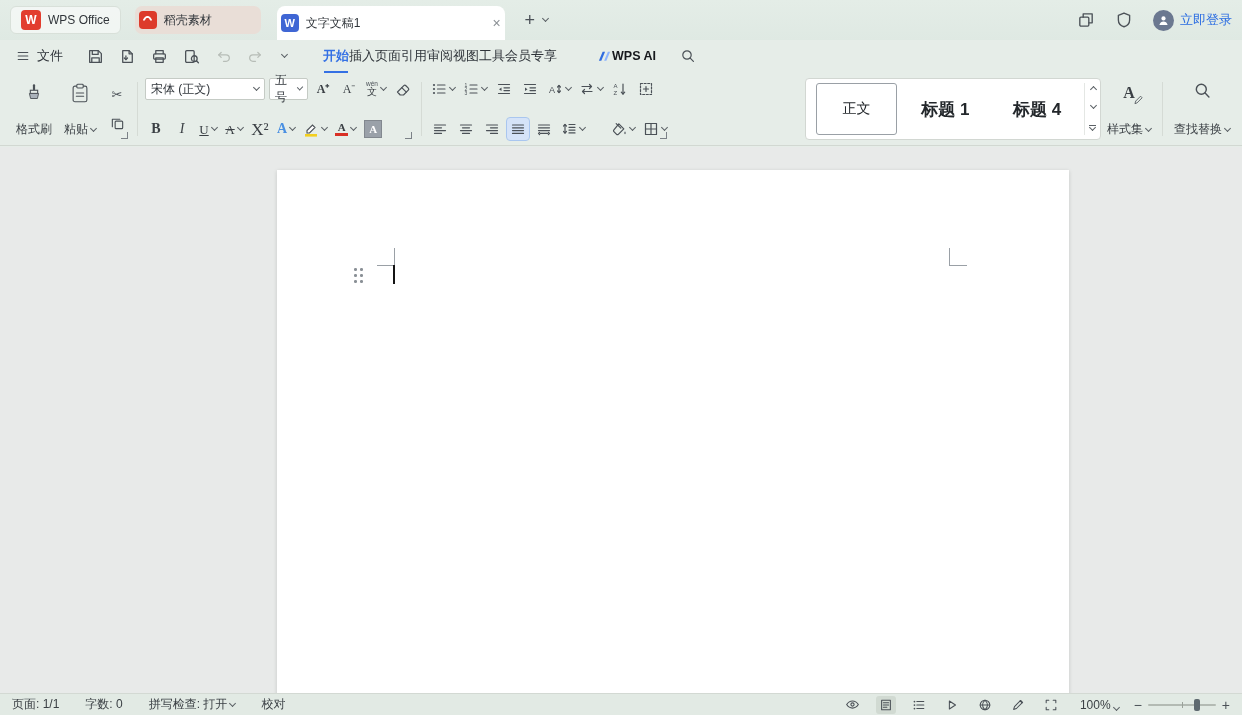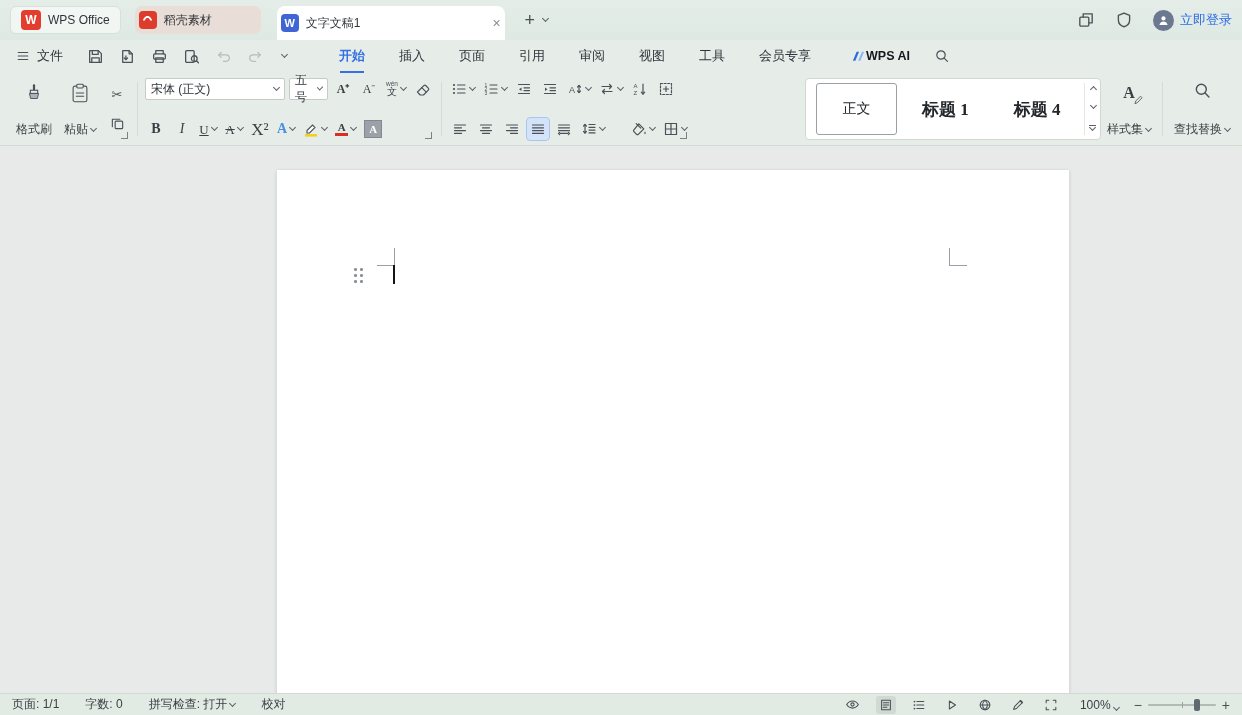--- a/index.html
+++ b/index.html
@@ -26,21 +26,21 @@
   .plus-btn{font-size:18px;color:#4b5157;margin-left:14px;width:22px;height:22px;display:flex;align-items:center;justify-content:center}
   .newtab-chev{margin-left:2px}
   .tb-right{margin-left:auto;display:flex;align-items:center;gap:20px}
   .login{display:flex;align-items:center;gap:6px;color:#2a6ce2;font-size:13px}
   .avatar{width:21px;height:21px;border-radius:50%;background:#6b7890;display:flex;align-items:center;justify-content:center}
 
   
   .menubar{height:32px;display:flex;align-items:center;padding:0 16px;font-size:13px}
   .file-btn{display:flex;align-items:center;gap:7px;color:#2f343a}
   .qat{display:flex;align-items:center;gap:15px;margin-left:24px}
-  .mtabs{display:flex;gap:34px;margin-left:52px}
+  .mtabs{display:flex;margin-left:36px}
   .mtab{position:relative;color:#2f343a;cursor:default;white-space:nowrap}
   .mtab.active{color:#3470e4;font-weight:bold}
   .mtab.active::after{content:"";position:absolute;left:1px;right:1px;bottom:-8px;height:2px;background:#3470e4}
   .wpsai{display:flex;align-items:center;margin-left:40px;font-weight:bold;font-size:12.5px;color:#17191d}
   .mb-search{margin-left:24px}
 
   
   .ribbon{height:74px;border-bottom:1px solid #d2d8d2;display:flex;align-items:stretch;padding:6px 8px 5px 12px;background:#e6ede8}
   .vdiv{width:1px;background:#d5dbd5;margin:4px 7px}
   .grp{display:flex;flex-direction:column;justify-content:space-between;position:relative}
@@ -55,33 +55,33 @@
   .g-bold{font-weight:800;font-size:14px}
   .g-italic{font-style:italic;font-size:14px}
   .g-under{text-decoration:underline}
   .g-strike{text-decoration:line-through}
   .g-effect{font-weight:bold;color:#4a90e2;font-size:14px}
   .acolor{display:flex;flex-direction:column;align-items:center;gap:1px}
   .acolor b{font-family:"Liberation Serif",serif;font-weight:700;font-size:11px;line-height:10px}
   .acolor i{width:13px;height:3px;background:#d93025}
   .ashade{width:18px;height:18px;background:#9aa1a9;border:1px solid #82888f;color:#fff;display:flex;align-items:center;justify-content:center;font-family:"Liberation Serif",serif;font-weight:700;font-size:11px}
   .combo{height:22px;background:#fff;border:1px solid #c5cbc5;border-radius:2px;display:flex;align-items:center;justify-content:space-between;padding:0 5px;font-size:12px;color:#2f343a}
-  .combo.font{width:140px}
+  .combo.font{width:120px}
   .combo.size{width:39px}
   .phon{display:flex;flex-direction:column;align-items:center;line-height:1}
   .phon i{font-style:normal;font-size:6.5px;color:#4b5157}
   .phon b{font-weight:normal;font-size:10px;color:#30353a}
   .launcher{position:absolute;right:2px;bottom:1px;width:7px;height:7px;border-right:1.2px solid #7b8187;border-bottom:1.2px solid #7b8187}
   .spacer{flex:1}
 
   
   .styles-box{width:296px;background:#fff;border:1px solid #d2d7d2;border-radius:4px;display:flex;align-items:stretch;padding:4px 0 4px 10px;margin:0 2px}
   .stylecell{display:flex;align-items:center;justify-content:center;color:#23272b;cursor:default}
   .stylecell.body{width:84px;border:1px solid #9aa0a6;border-radius:3px;font-size:14px}
-  .stylecell.h{font-family:Liberation Serif, serif;font-weight:700;font-size:17px}
+  .stylecell.h{font-family:Liberation Sans, sans-serif;font-weight:700;font-size:17px}
   .stylecell.h1{width:100px}
   .stylecell.h2{width:90px}
   .scol{width:17px;border-left:1px solid #e4e7e4;margin-left:3px;display:flex;flex-direction:column;justify-content:space-between;align-items:center;padding:3px 0}
   .scol .more{display:flex;flex-direction:column;align-items:center}
   .scol .more u{display:block;width:7px;height:1.2px;background:#5a6065;margin-bottom:1px}
   .ss-ico{position:relative;height:24px;display:flex;align-items:center;justify-content:center}
   .ss-ico b{font-family:"Liberation Serif",serif;font-size:16px;font-weight:700}
   .ss-ico svg{position:absolute;right:-9px;bottom:0}
 
   

